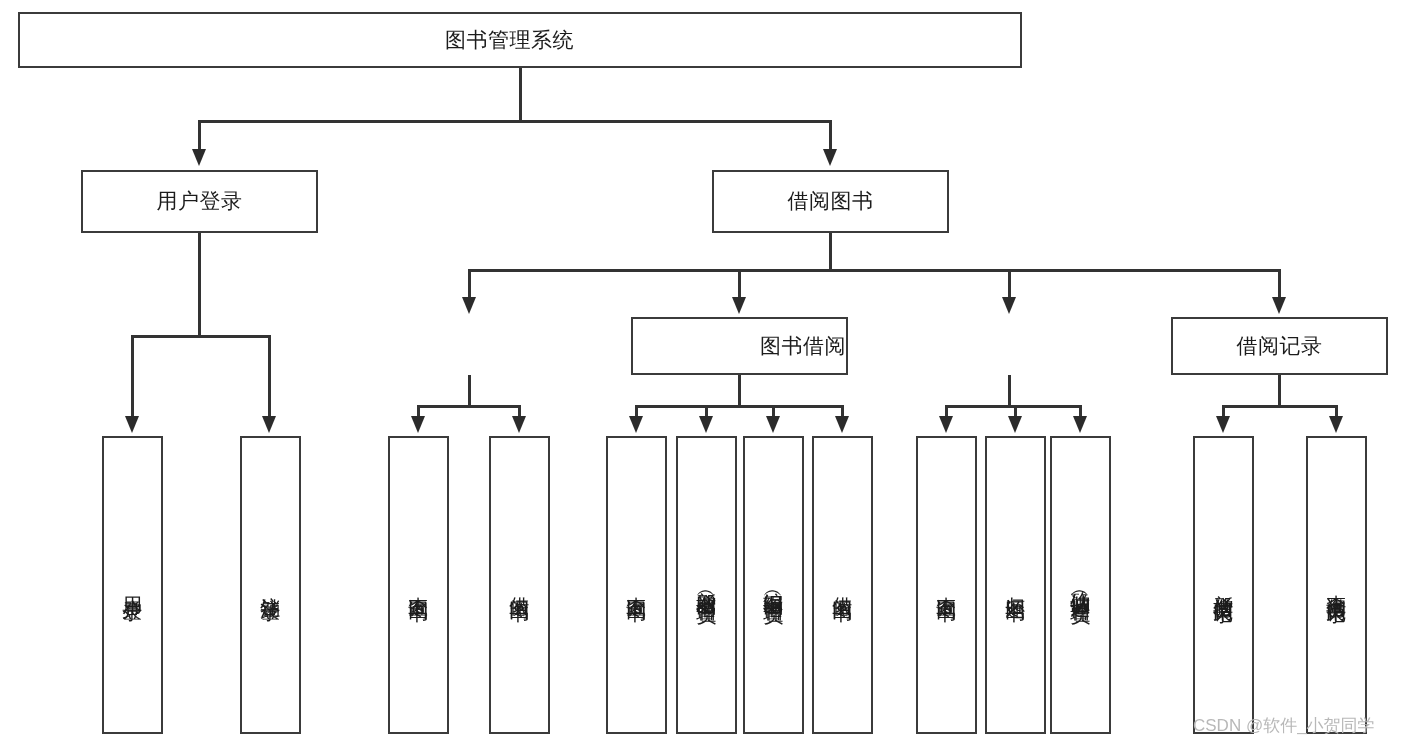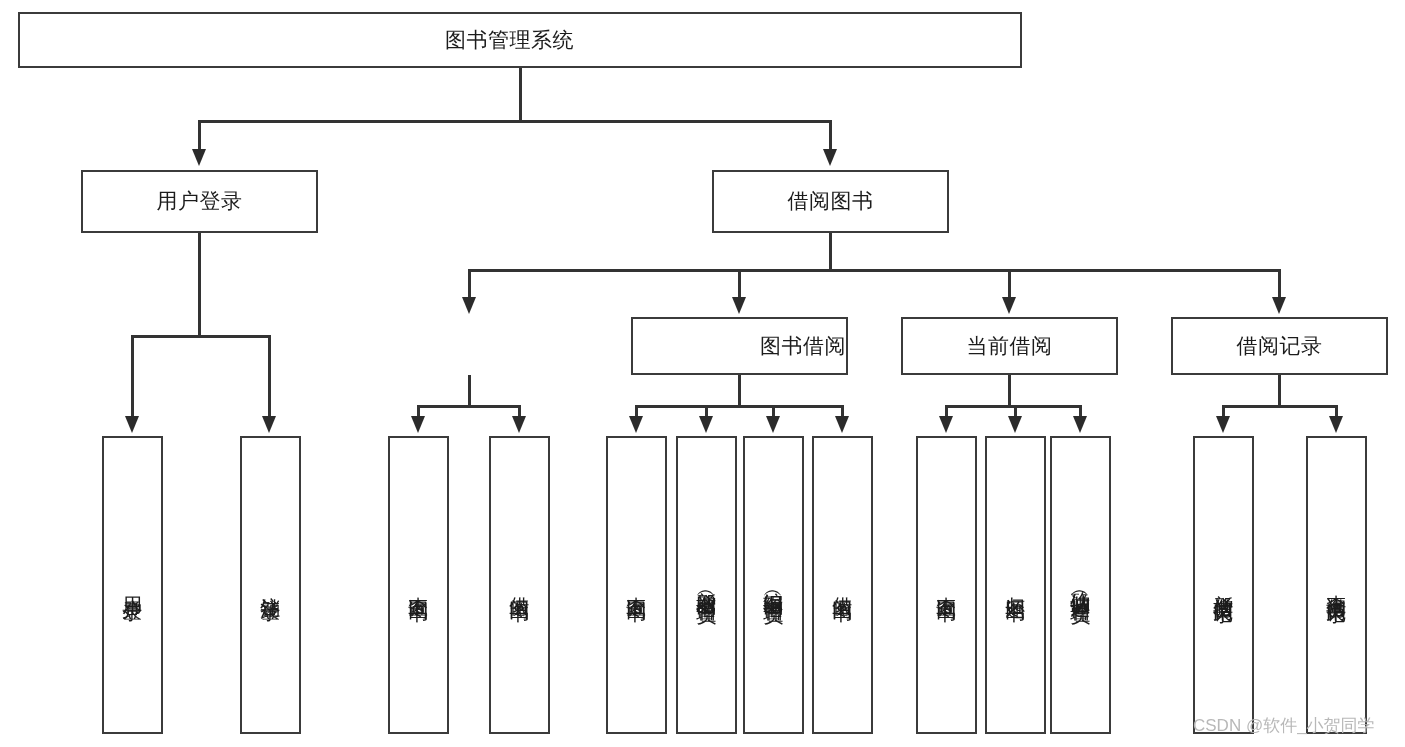--- a/index.html
+++ b/index.html
@@ -127,23 +127,20 @@
   <div class="conn vline" style="left:738px; top:269px; width:2.5px; height:30px;"></div>
   <div class="arrow" style="left:732px; top:297px;"></div>
   <div class="conn vline" style="left:1008px; top:269px; width:2.5px; height:30px;"></div>
   <div class="arrow" style="left:1002px; top:297px;"></div>
   <div class="conn vline" style="left:1278px; top:269px; width:2.5px; height:30px;"></div>
   <div class="arrow" style="left:1272px; top:297px;"></div>
 
   <div class="node" style="left:631px; top:317px; width:217px; height:58px;justify-content:flex-end;">
     <span class="node-label">图书借阅</span>
   </div>
-  <div class="node" style="left:901px; top:317px; width:217px; height:58px;">
-    <span class="node-label">当前借阅</span>
-  </div>
   <div class="node" style="left:1171px; top:317px; width:217px; height:58px;">
     <span class="node-label">借阅记录</span>
   </div>
 
   <div class="conn vline" style="left:468px; top:375px; width:2.5px; height:30px;"></div>
   <div class="conn hline" style="left:417px; top:405px; width:103px; height:2.5px;"></div>
   <div class="conn vline" style="left:417px; top:405px; width:2.5px; height:13px;"></div>
   <div class="arrow" style="left:411px; top:416px;"></div>
   <div class="conn vline" style="left:518px; top:405px; width:2.5px; height:13px;"></div>
   <div class="arrow" style="left:512px; top:416px;"></div>

